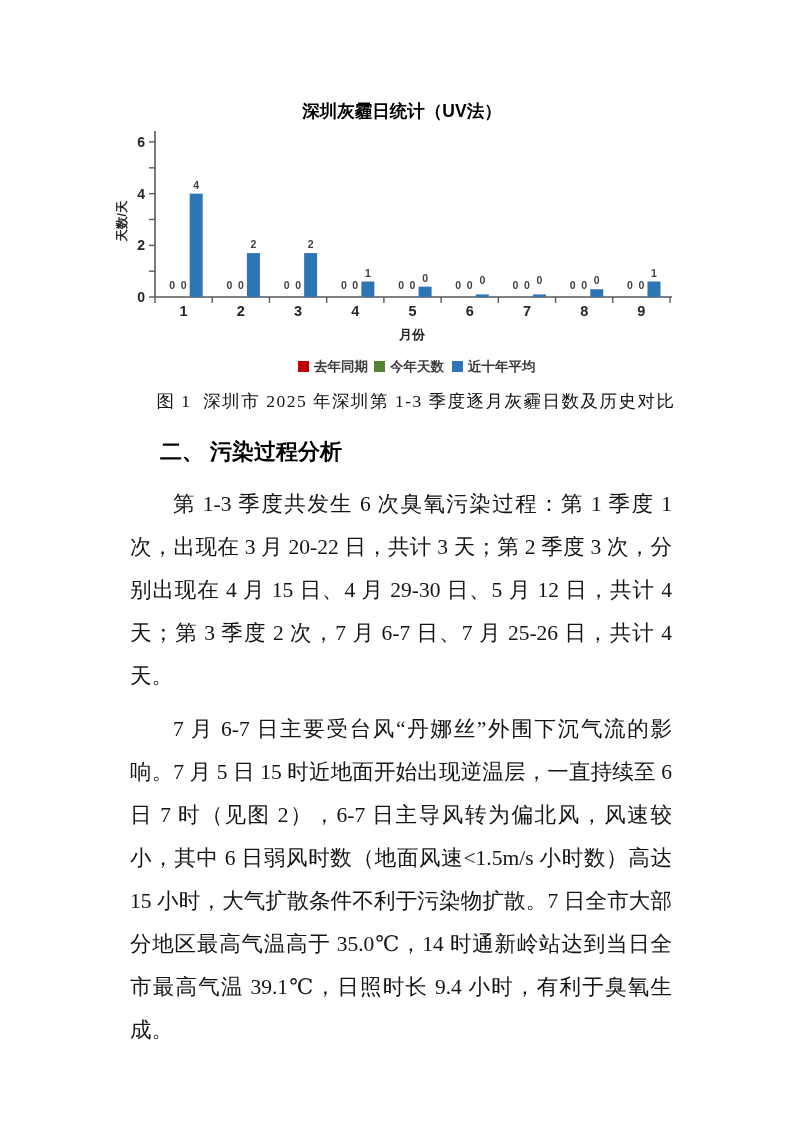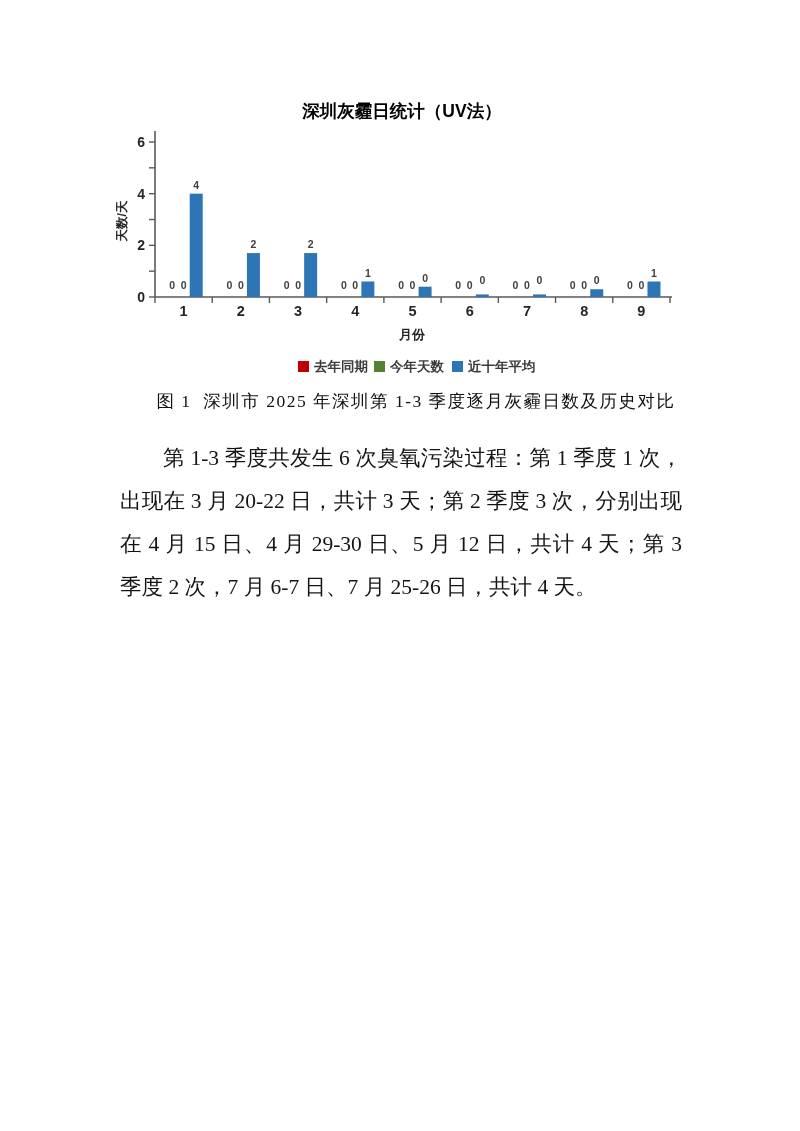--- a/index.html
+++ b/index.html
@@ -47,21 +47,21 @@
     line-height: 30px;
     color: #000000;
     margin: 0 0 16px 40px;
     white-space: pre;
   }
   .body-para {
     font-size: 21.5px;
     line-height: 43px;
     text-align: justify;
     text-indent: 2em;
-    margin: 0;
+    margin: 10px;
     color: #141414;
   }
 </style>
 </head>
 <body>
 
 <div class="page">
 
   <figure style="margin:0">
     <div class="chart-wrap" id="chart">
@@ -142,16 +142,18 @@
           <rect x="264" y="266" width="11" height="11" fill="#548235"></rect>
           <text x="280" y="276" font-size="13.5" font-weight="600" fill="#3b3b3b">今年天数</text>
           <rect x="342" y="266" width="11" height="11" fill="#2e75b6"></rect>
           <text x="358" y="276" font-size="13.5" font-weight="600" fill="#3b3b3b">近十年平均</text>
         </svg>
       </div>
     <figcaption class="figure-caption">图 1  深圳市 2025 年深圳第 1-3 季度逐月灰霾日数及历史对比</figcaption>
   </figure>
 
   <div class="content">
+    <h2 class="section-heading">二、 污染过程分析</h2>
     <p class="body-para">第 1-3 季度共发生 6 次臭氧污染过程：第 1 季度 1 次，出现在 3 月 20-22 日，共计 3 天；第 2 季度 3 次，分别出现在 4 月 15 日、4 月 29-30 日、5 月 12 日，共计 4 天；第 3 季度 2 次，7 月 6-7 日、7 月 25-26 日，共计 4 天。</p>
+    <p class="body-para">7 月 6-7 日主要受台风“丹娜丝”外围下沉气流的影响。7 月 5 日 15 时近地面开始出现逆温层，一直持续至 6 日 7 时（见图 2），6-7 日主导风转为偏北风，风速较小，其中 6 日弱风时数（地面风速&lt;1.5m/s 小时数）高达 15 小时，大气扩散条件不利于污染物扩散。7 日全市大部分地区最高气温高于 35.0℃，14 时通新岭站达到当日全市最高气温 39.1℃，日照时长 9.4 小时，有利于臭氧生成。</p>
   </div>
 
 </div>
 
 </body></html>

